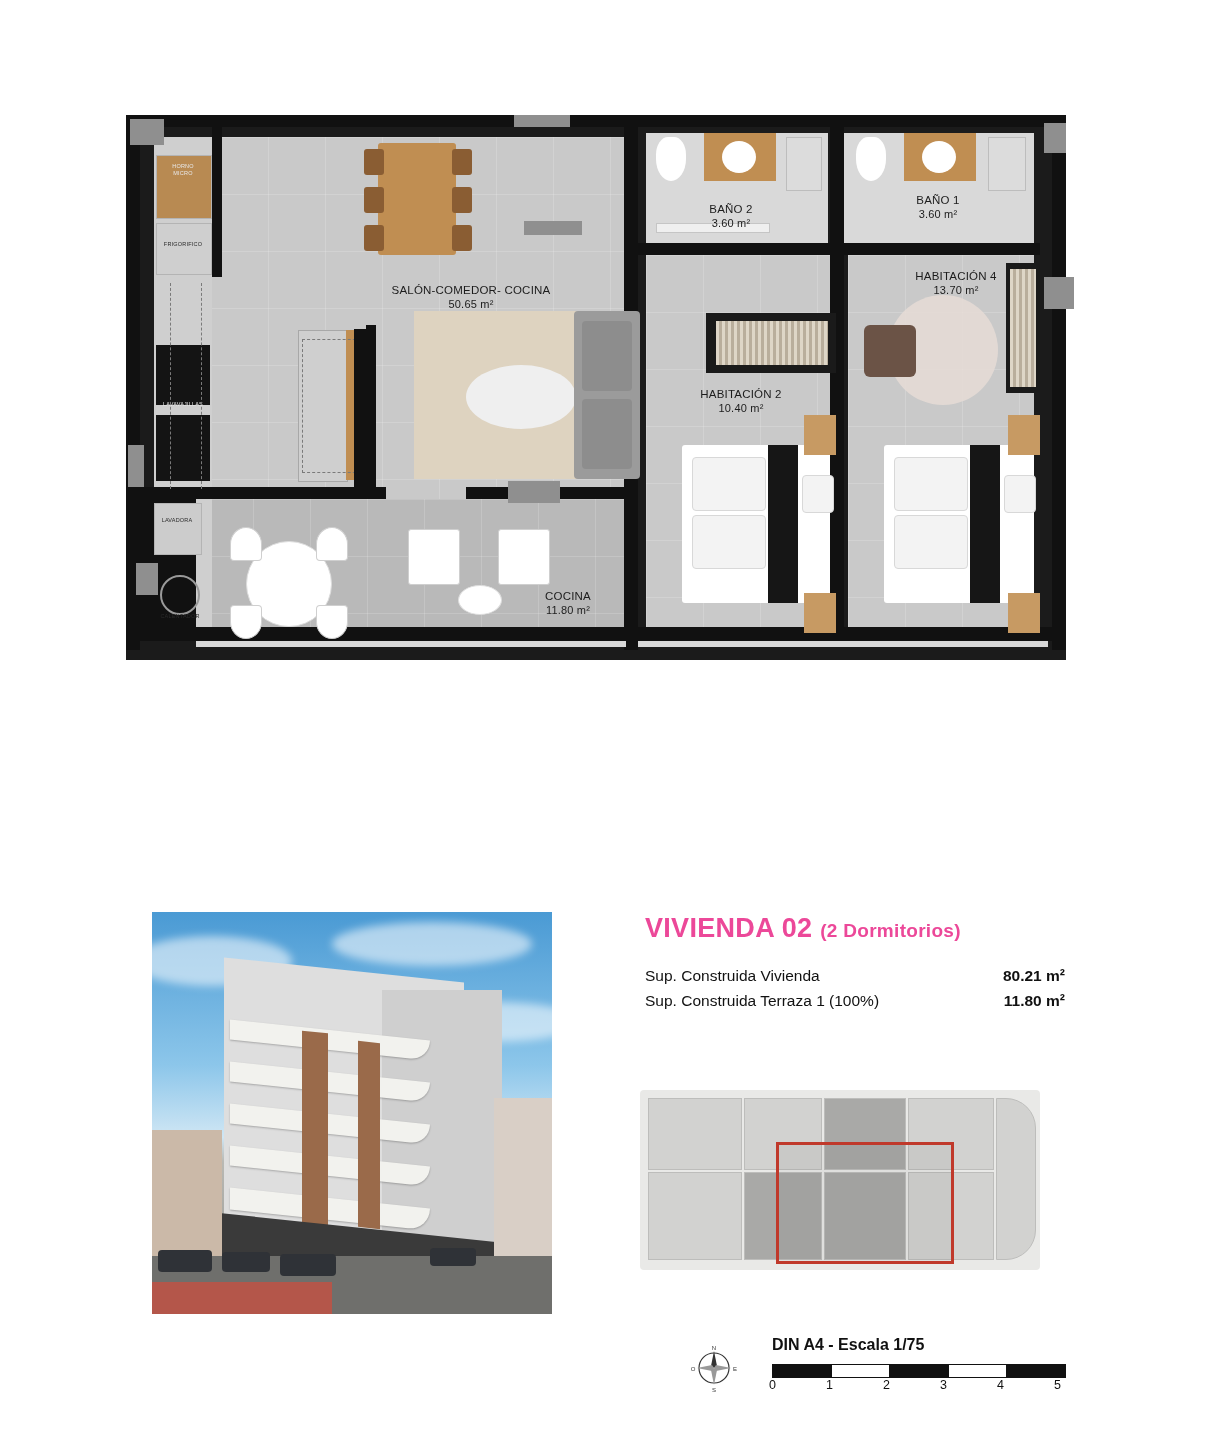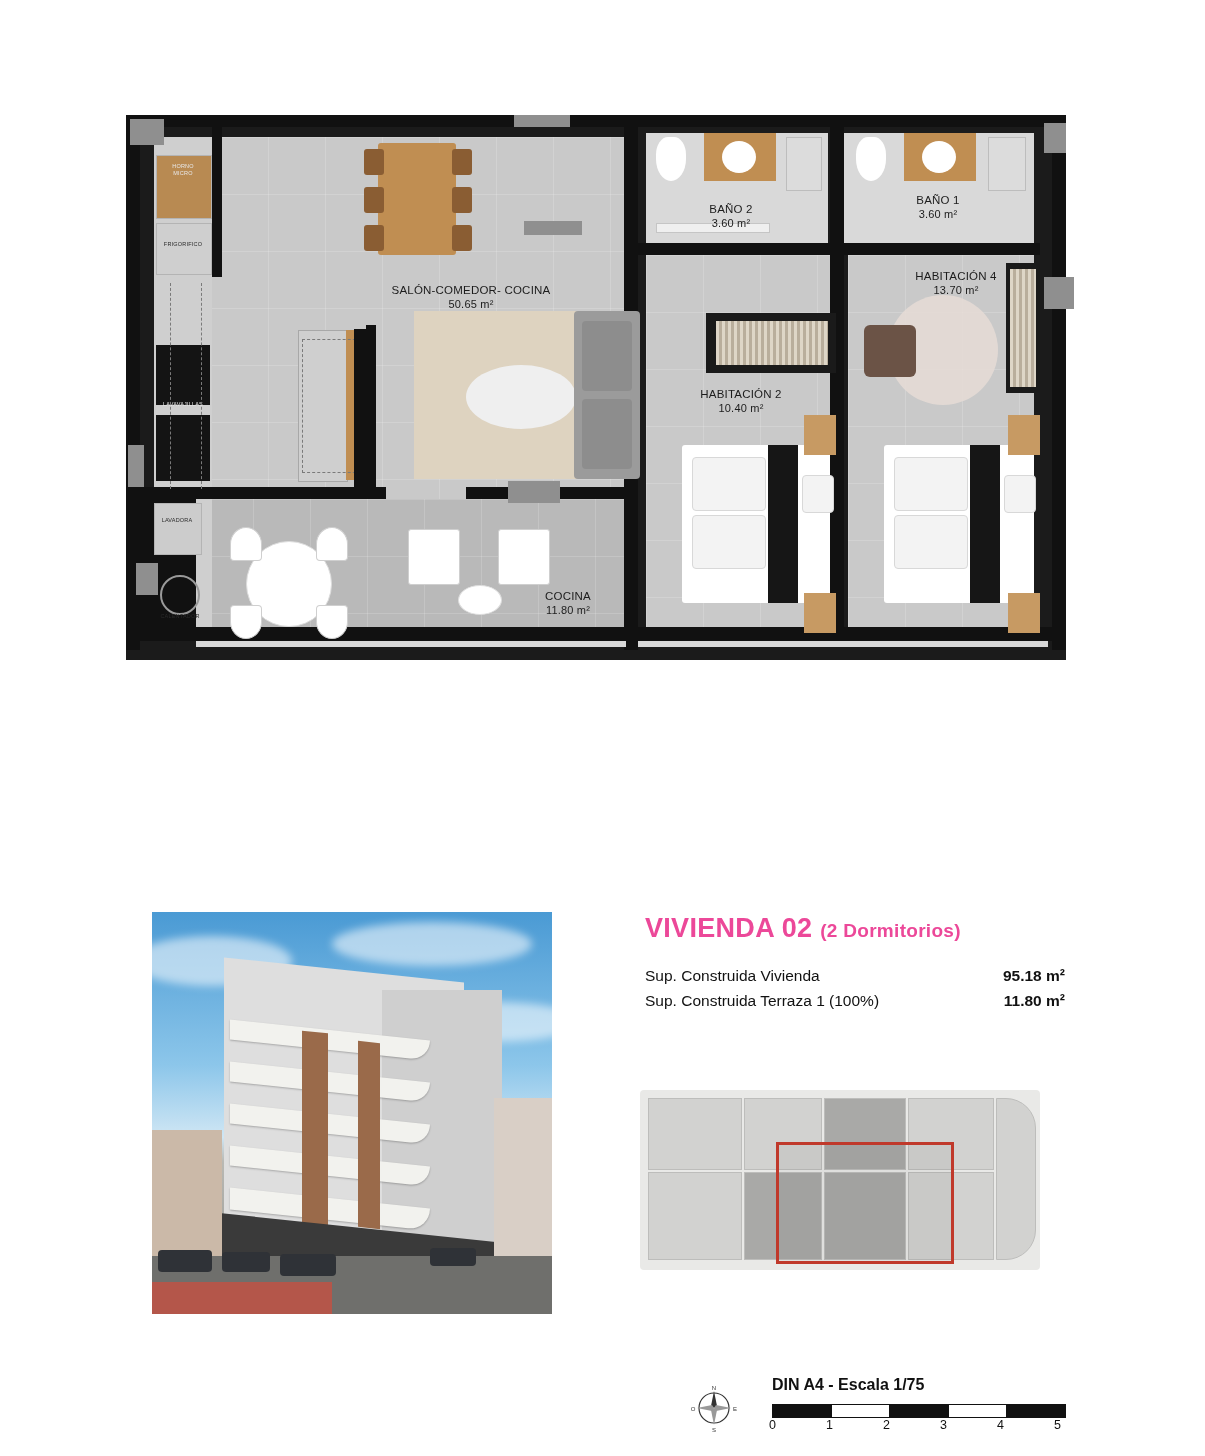--- a/index.html
+++ b/index.html
@@ -174,21 +174,21 @@
   .kp-highlight {
     position: absolute;
     border: 3px solid #c0392b;
     background: rgba(0,0,0,0.04);
   }
 
   
   .scale-wrap {
     position: absolute;
     left: 690px;
-    top: 1376px;
+    top: 1336px;
     width: 380px;
     height: 80px;
   }
   .compass {
     position: absolute;
     left: 0; top: 8px;
     width: 48px; height: 48px;
   }
   .scale-title {
     position: absolute;
@@ -401,21 +401,21 @@
 </div>
 
 <div class="title">
   <span>VIVIENDA 02</span>
   <span class="sub">(2 Dormitorios)</span>
 </div>
 
 <div class="sup-table">
   <div class="sup-row">
     <span class="lbl">Sup. Construida Vivienda</span>
-    <span class="val">95.18 m²</span>
+    <span class="val">80.21 m²</span>
   </div>
   <div class="sup-row">
     <span class="lbl">Sup. Construida Terraza 1 (100%)</span>
     <span class="val">11.80 m²</span>
   </div>
 </div>
 
 <div class="keyplan">
   <div class="kp-cell" style="left:8px; top:8px; width:92px; height:70px;"></div>
   <div class="kp-cell" style="left:8px; top:82px; width:92px; height:86px;"></div>

